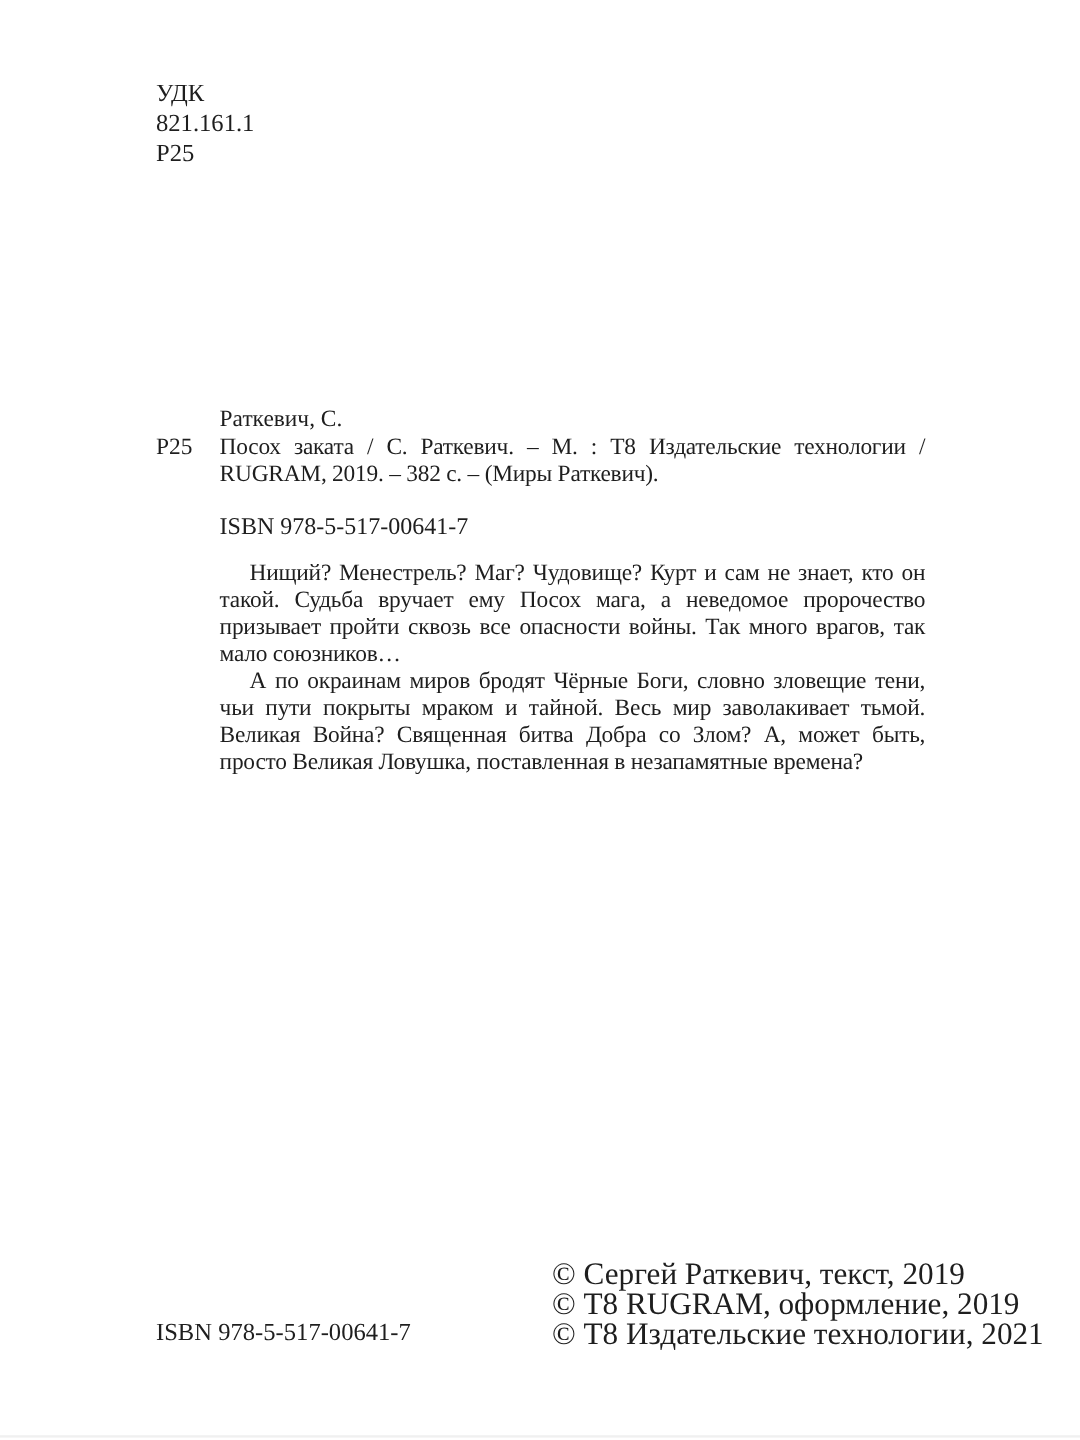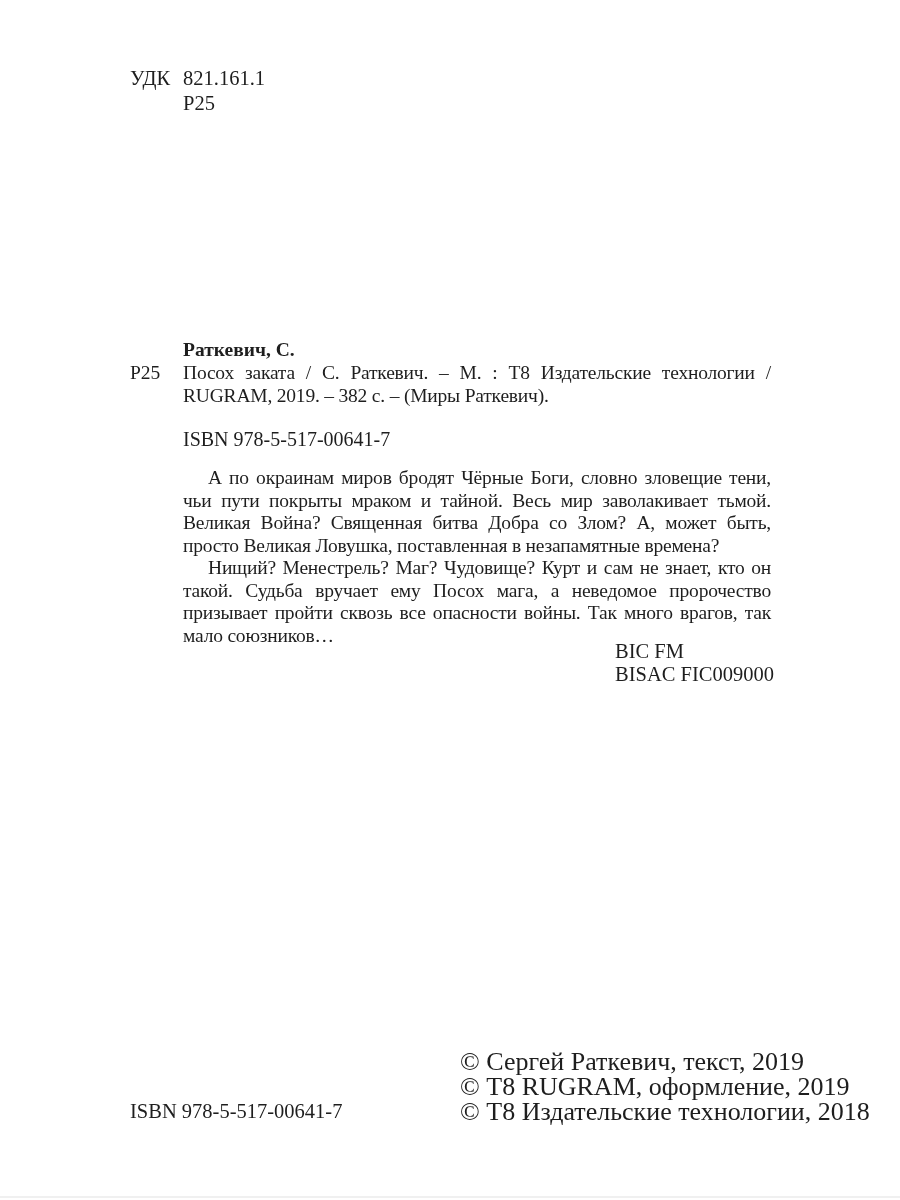--- a/index.html
+++ b/index.html
@@ -9,26 +9,26 @@
     font-family: "Liberation Serif", "DejaVu Serif", serif;
     color: #1e1e1e;
     position: relative;
     overflow: hidden;
   }
   .page { position: absolute; inset: 0; }
   .block { position: absolute; }
 
   
   .udk-block { left: 130px; top: 66px; font-size: 20.5px; line-height: 25px; }
-  .udk-row { display: flex; }
+  .udk-row { display: flex; flex-direction: column; }
   .udk-label { width: 53px; flex: none; }
 
   
   .catalog { left: 130px; top: 338px; width: 641px; font-size: 19.5px; line-height: 23px; letter-spacing: -0.2px; }
-  .catalog .author { margin-left: 53px; font-weight: bold; letter-spacing: 0; }
+  .catalog .author { margin-left: 53px; font-weight: normal; letter-spacing: 0; }
   .catalog .entry { display: flex; }
   .catalog .entry-code { width: 53px; flex: none; letter-spacing: 0; }
   .catalog .entry-text { flex: 1; text-align: justify; font-family: Liberation Serif, serif; }
   .catalog .isbn-line { margin-left: 53px; margin-top: 21px; letter-spacing: 0; font-size: 20px; }
 
   
   .annotation { left: 183px; top: 467px; width: 588px; font-size: 19.5px; line-height: 22.5px; text-align: justify; letter-spacing: -0.2px; }
   .annotation p { margin: 0; text-indent: 25px; }
 
   
@@ -62,32 +62,28 @@
   <div class="block catalog">
     <div class="author">Раткевич, С.</div>
     <div class="entry">
       <span class="entry-code">Р25</span>
       <div class="entry-text">Посох заката / С. Раткевич. – М. : Т8 Издательские технологии / RUGRAM, 2019. – 382 с. – (Миры Раткевич).</div>
     </div>
     <div class="isbn-line">ISBN 978-5-517-00641-7</div>
   </div>
 
   <div class="block annotation">
+    <p>Нищий? Менестрель? Маг? Чудовище? Курт и сам не знает, кто он такой. Судьба вручает ему Посох мага, а неведомое пророчество призывает пройти сквозь все опасности войны. Так много врагов, так мало союзников…</p>
     <p>А по окраинам миров бродят Чёрные Боги, словно зловещие тени, чьи пути покрыты мраком и тайной. Весь мир заволакивает тьмой. Великая Война? Священная битва Добра со Злом? А, может быть, просто Великая Ловушка, поставленная в незапамятные времена?</p>
-    <p>Нищий? Менестрель? Маг? Чудовище? Курт и сам не знает, кто он такой. Судьба вручает ему Посох мага, а неведомое пророчество призывает пройти сквозь все опасности войны. Так много врагов, так мало союзников…</p>
   </div>
 
-  <div class="block codes">
-    <div>BIC FM</div>
-    <div>BISAC FIC009000</div>
-  </div>
 
   <div class="block copyright">
     <div>© Сергей Раткевич, текст, 2019</div>
     <div>© Т8 RUGRAM, оформление, 2019</div>
-    <div>© Т8 Издательские технологии, 2018</div>
+    <div>© Т8 Издательские технологии, 2021</div>
   </div>
 
   <div class="block footer-isbn">ISBN 978-5-517-00641-7</div>
 
   <div class="bottom-edge"></div>
 
 </div>
 
 </body></html>

